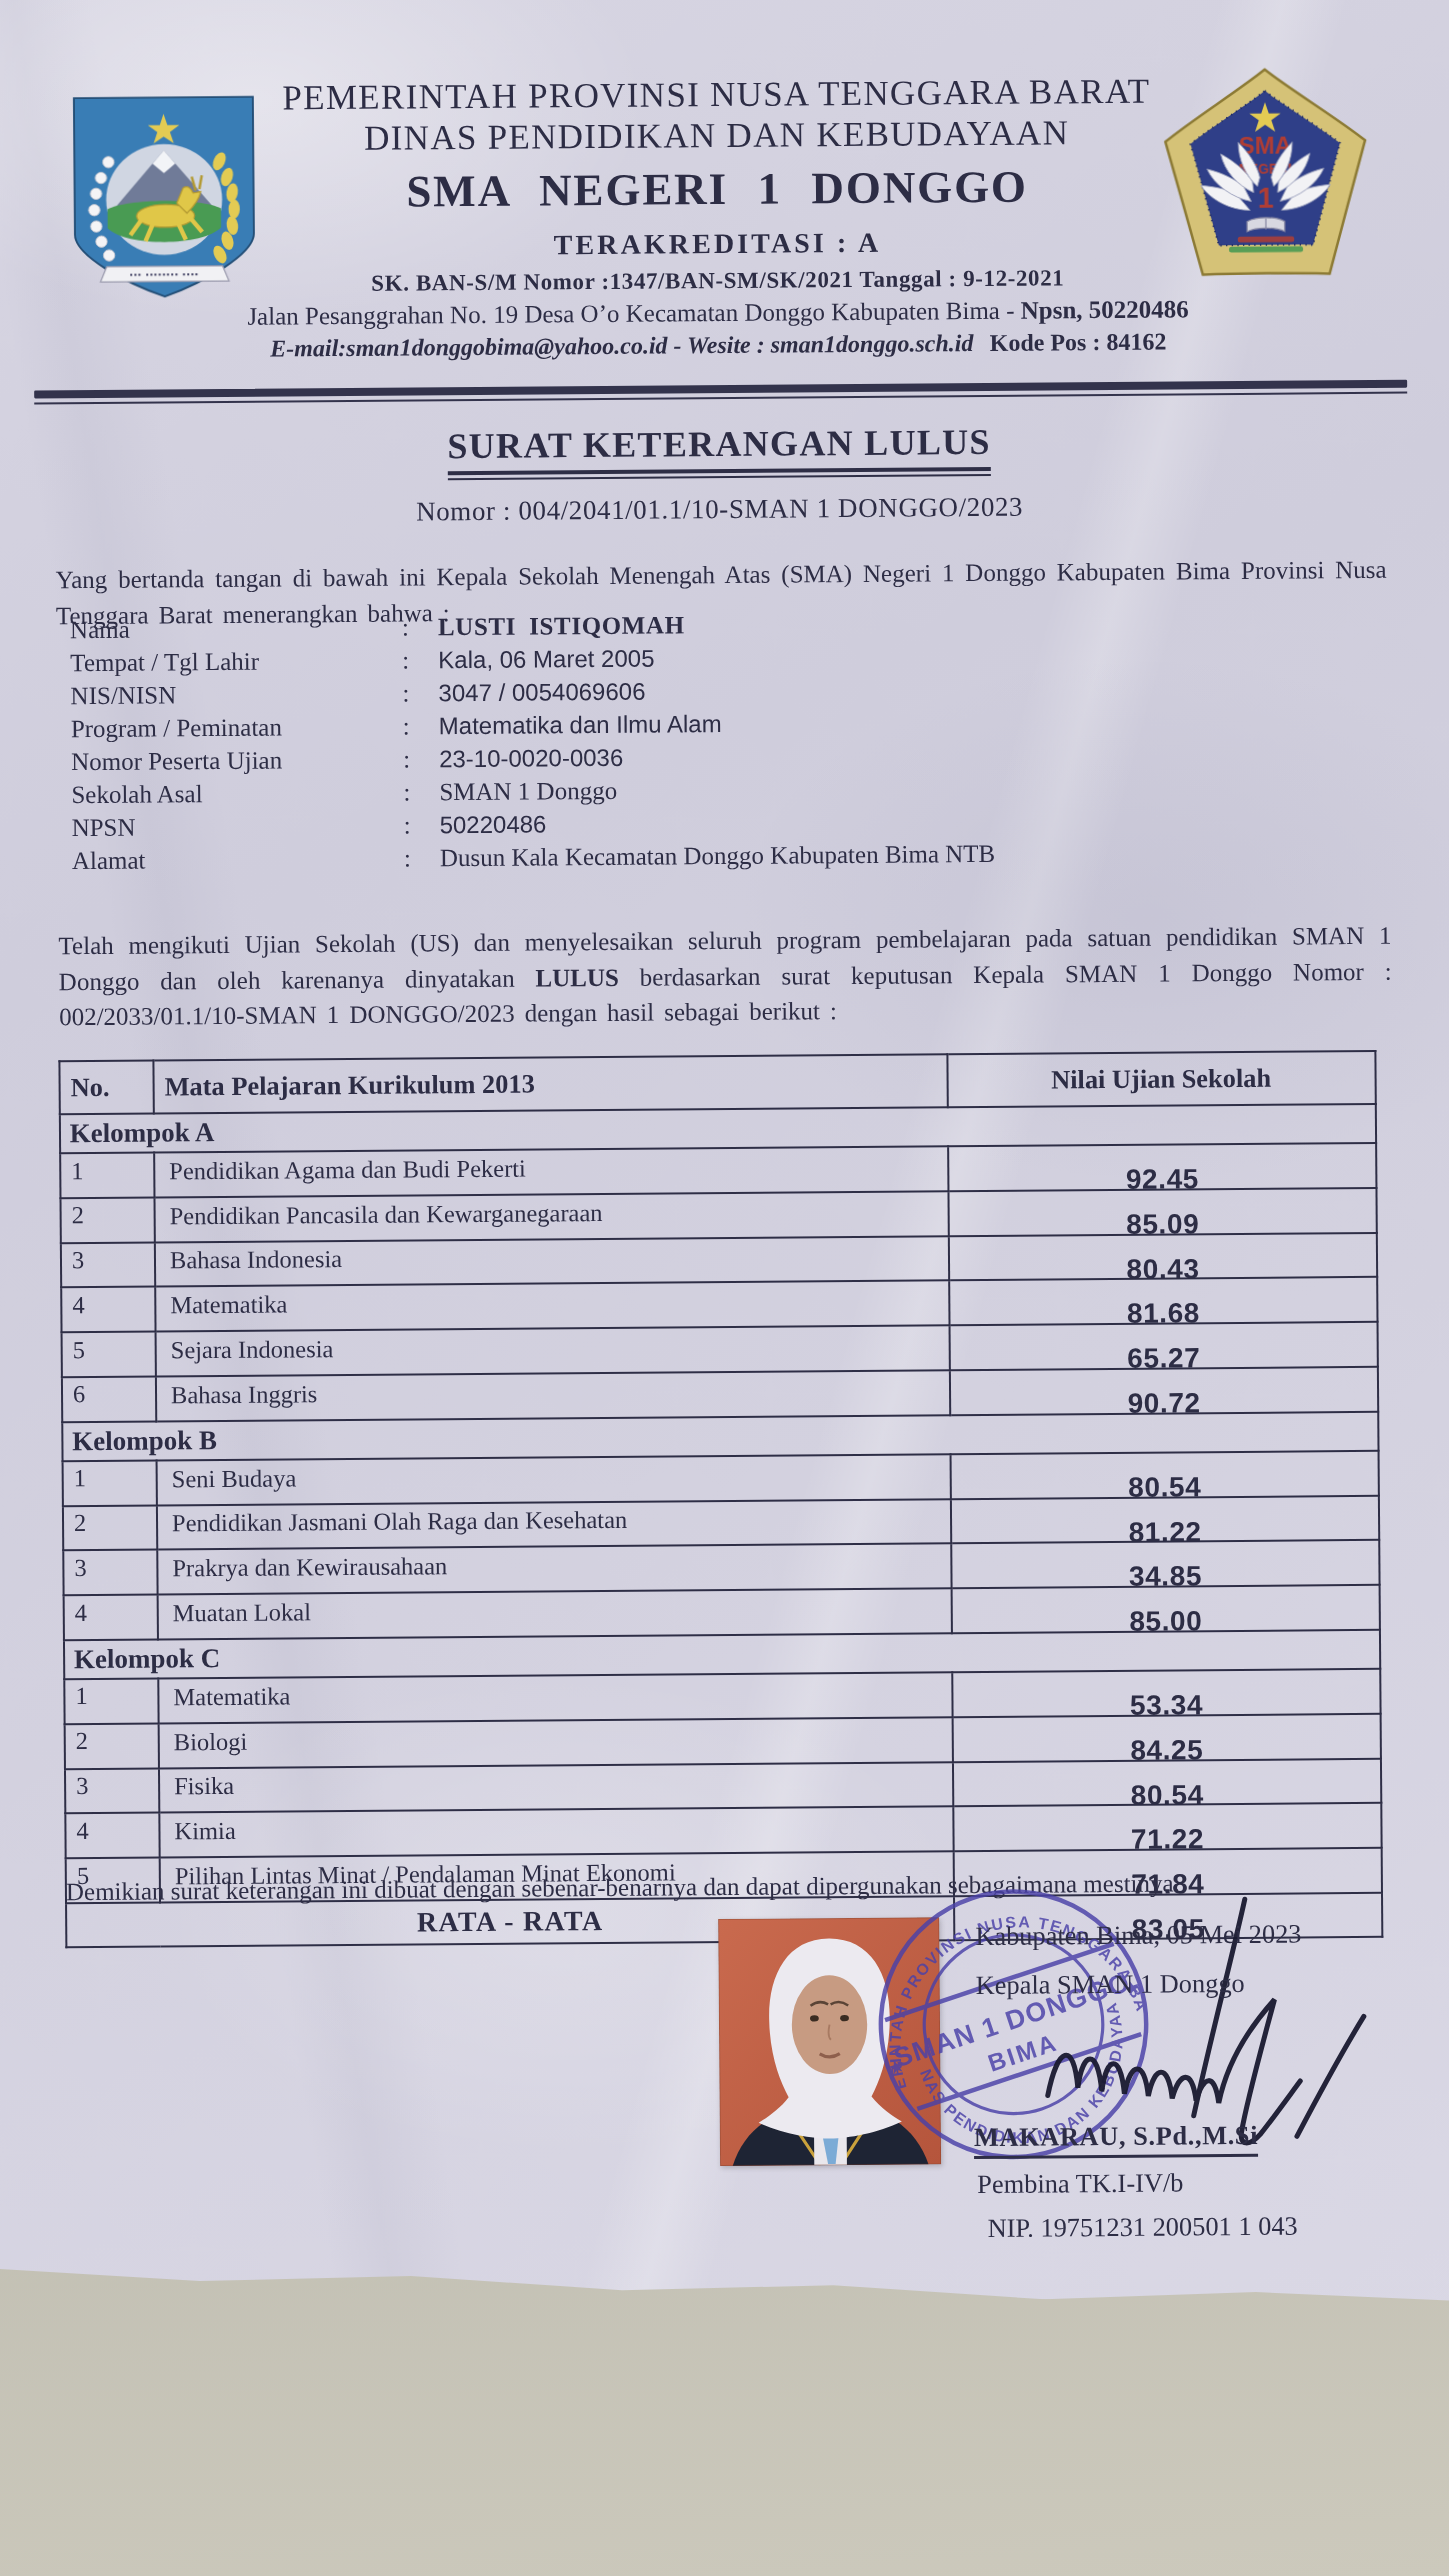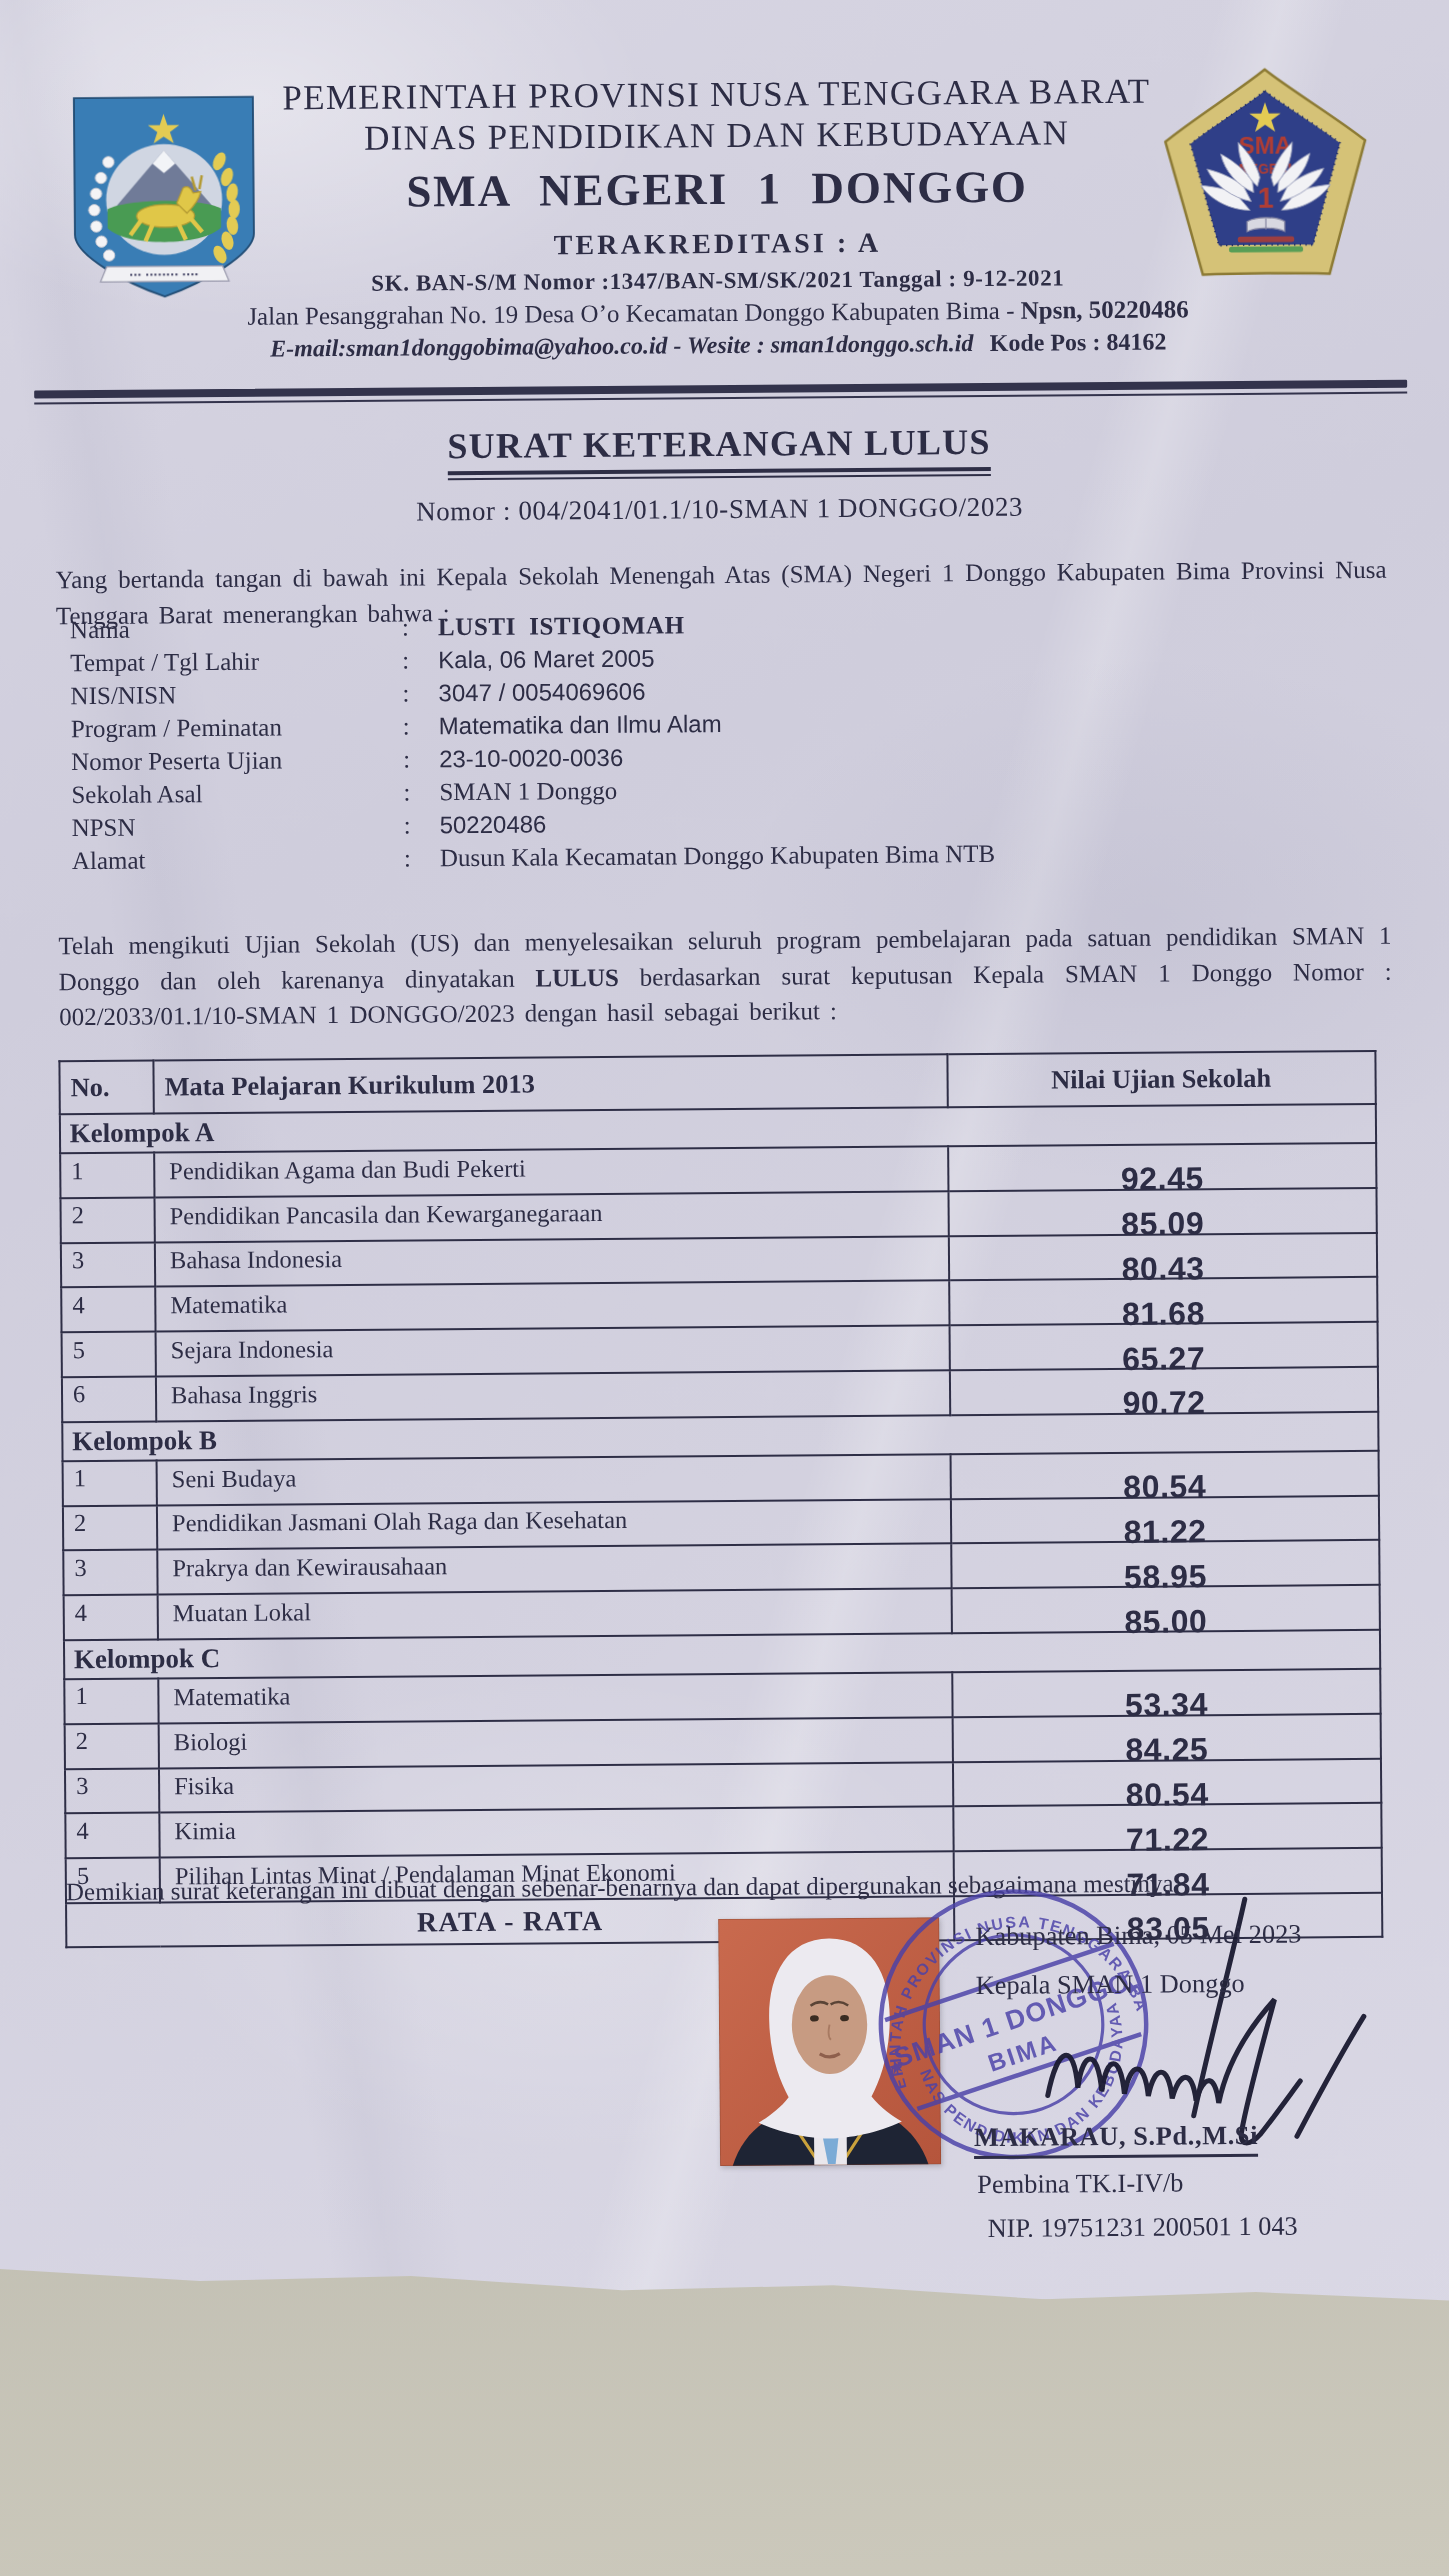--- a/index.html
+++ b/index.html
@@ -69,21 +69,21 @@
   table.grades{border:2.5px solid #2e2e46;}
   col.c-no{width:94px;}col.c-subj{width:794px;}col.c-val{width:428px;}
   tr.thead th{height:49px;font-size:26.4px;font-weight:bold;text-align:left;padding-left:10px;}
   tr.thead th.center{text-align:center;padding-left:0;}
   tr.group td{height:35px;font-size:27px;font-weight:bold;padding-left:8.8px;}
   tr.subj td{height:38px;font-size:24.5px;}
   tr.subj td.no{padding-left:10px;vertical-align:top;padding-top:2.5px;}
   tr.subj td.name{padding-left:14px;vertical-align:top;padding-top:3.8px;}
   td.score{text-align:center;position:relative;}
   td.score span{position:relative;top:12.6px;font-family:"Liberation Sans","DejaVu Sans",sans-serif;
-    font-weight:bold;font-size:32px;letter-spacing:0.6px;}
+    font-weight:bold;font-size:28px;letter-spacing:0.6px;}
   tr.avg td{height:40px;}
   tr.avg td.lbl{text-align:center;font-size:28px;font-weight:bold;letter-spacing:1.3px;}
 
   .closing{position:absolute;left:60px;top:1848px;width:1346px;font-size:25px;}
 
   
   .photo{position:absolute;left:712px;top:1919px;width:221px;height:247px;
     box-shadow:inset 0 0 19px rgba(60,20,10,.25), 1.3px 1.9px 5px rgba(50,50,60,.25);}
   .stamp{position:absolute;left:863px;top:1883px;width:287px;height:287px;
     transform:rotate(-18deg);opacity:.82;}
@@ -288,21 +288,21 @@
             <td class="score"><span>80.54</span></td>
           </tr>
       <tr class="subj">
             <td class="no">2</td>
             <td class="name">Pendidikan Jasmani Olah Raga dan Kesehatan</td>
             <td class="score"><span>81.22</span></td>
           </tr>
       <tr class="subj">
             <td class="no">3</td>
             <td class="name">Prakrya dan Kewirausahaan</td>
-            <td class="score"><span>58.95</span></td>
+            <td class="score"><span>34.85</span></td>
           </tr>
       <tr class="subj">
             <td class="no">4</td>
             <td class="name">Muatan Lokal</td>
             <td class="score"><span>85.00</span></td>
           </tr>
       <tr class="group">
             <td colspan="3">Kelompok C</td>
           </tr>
       <tr class="subj">

